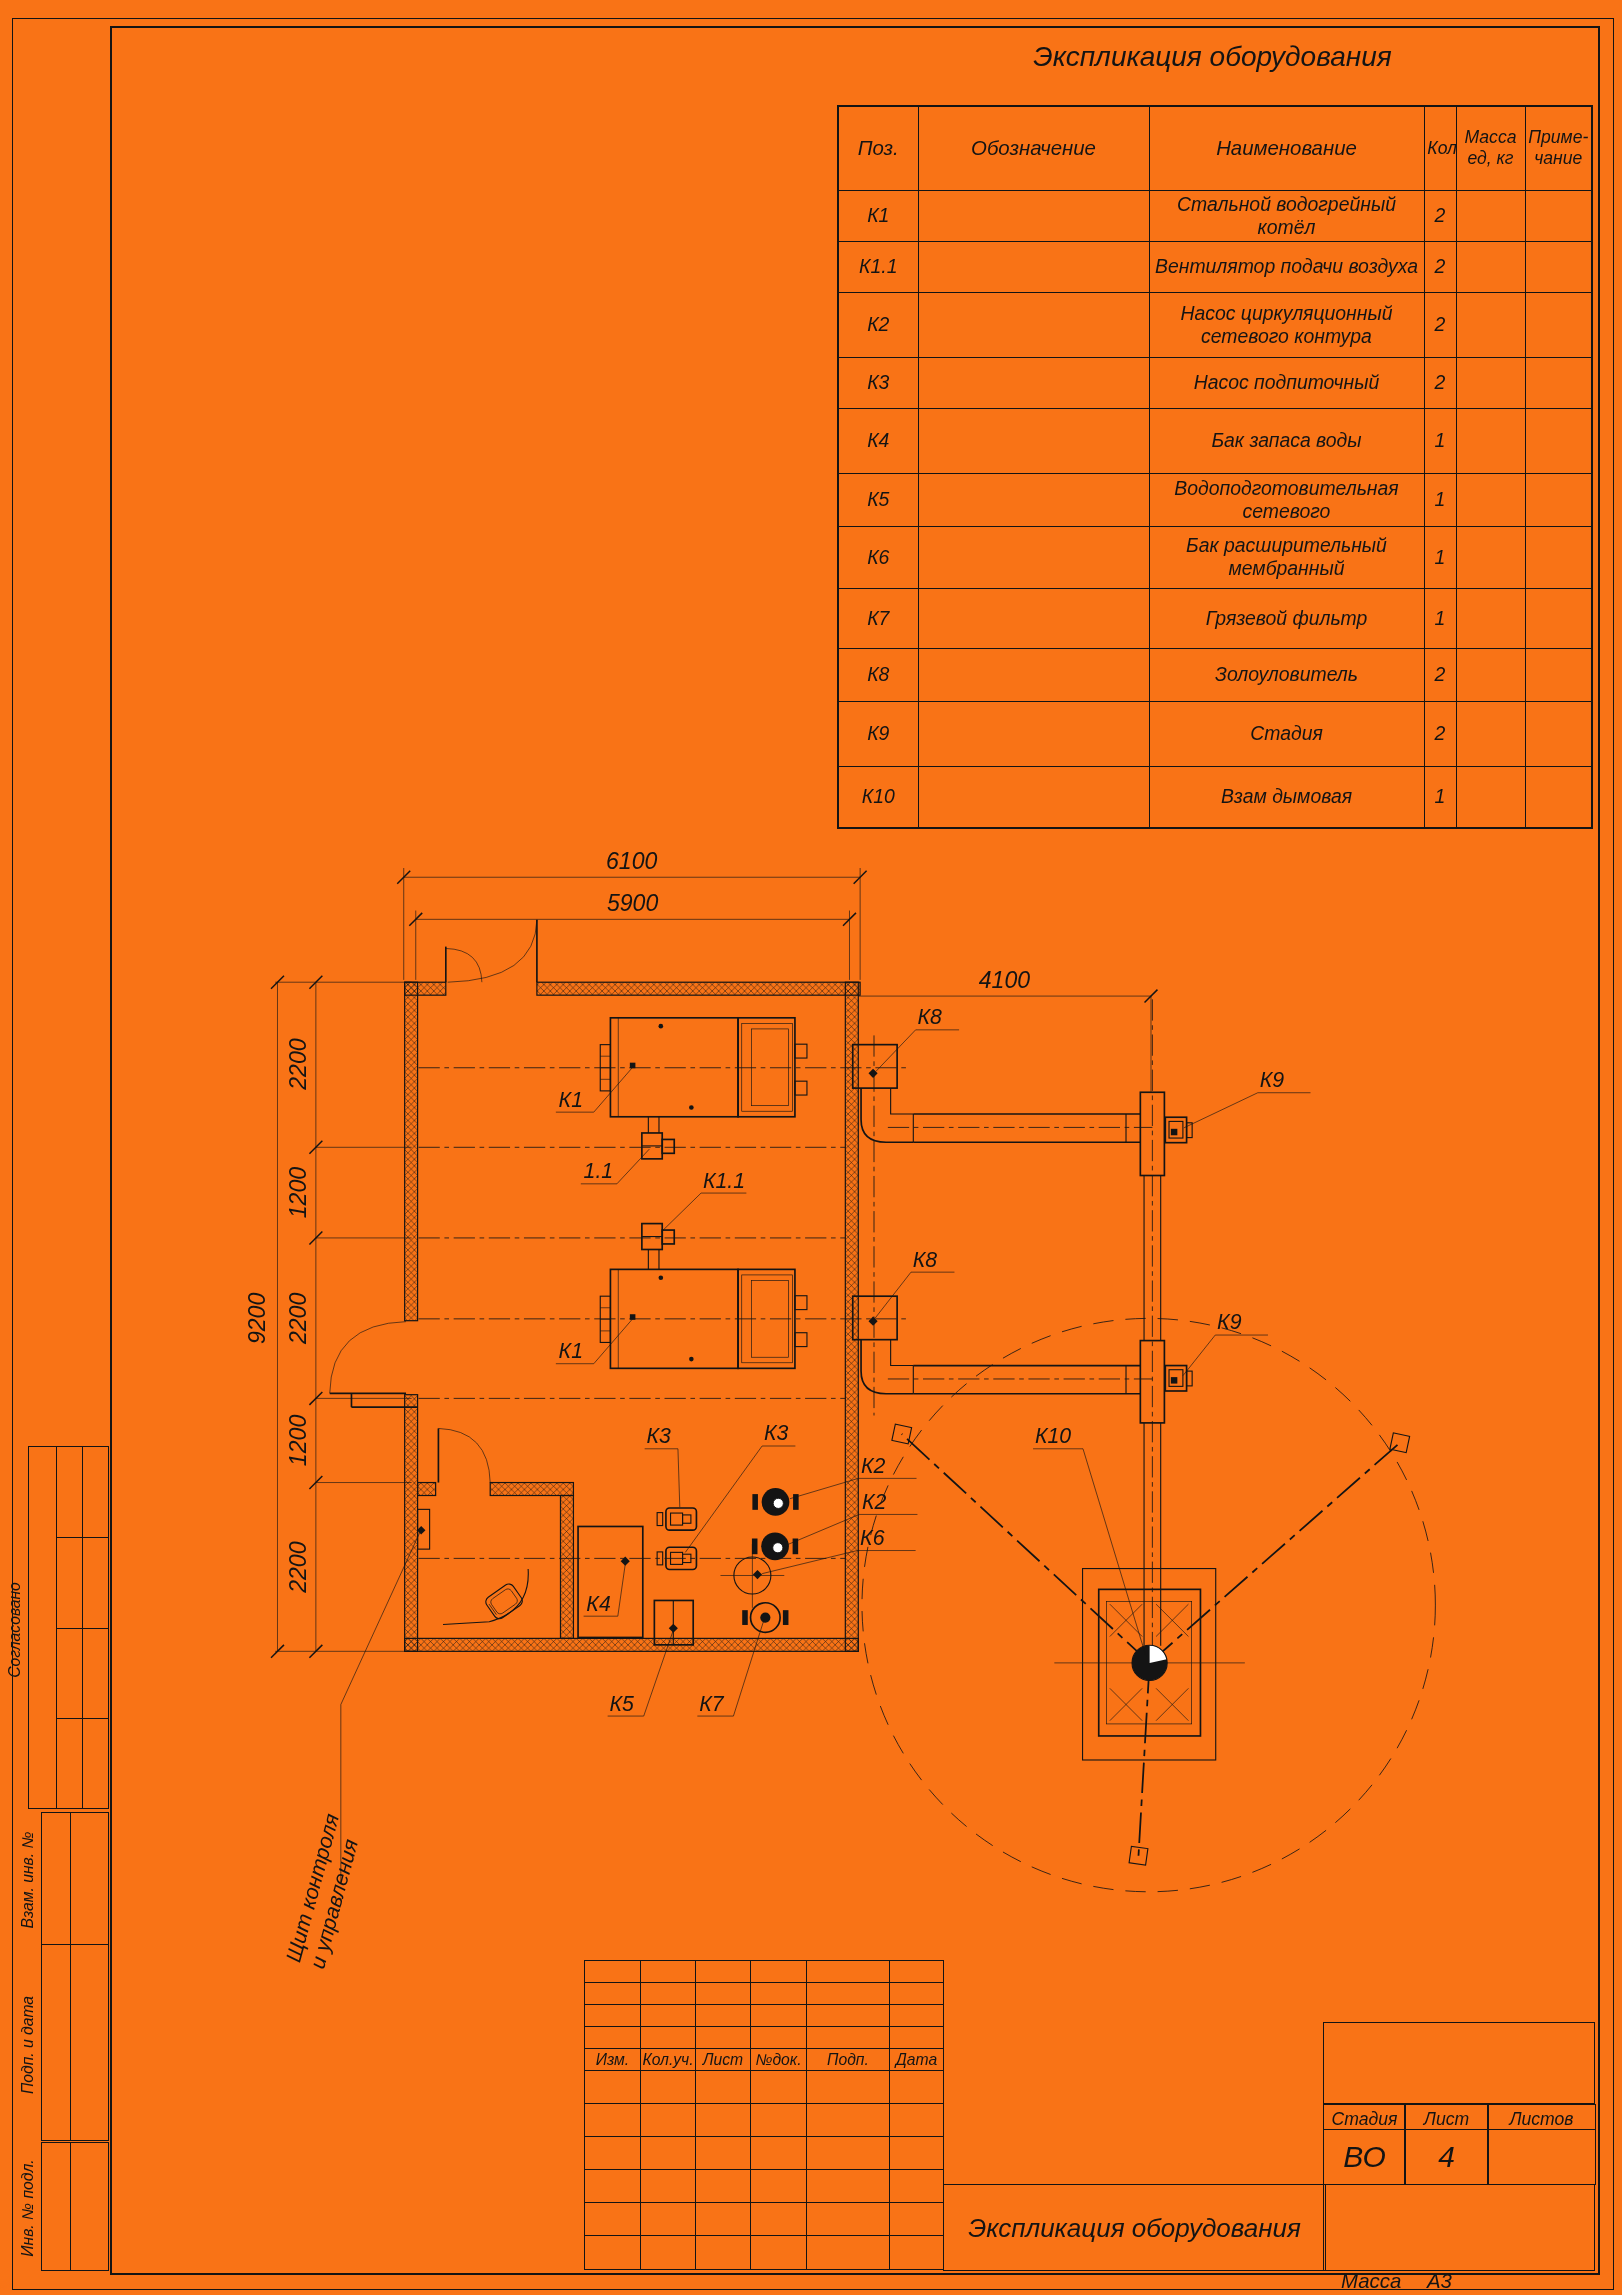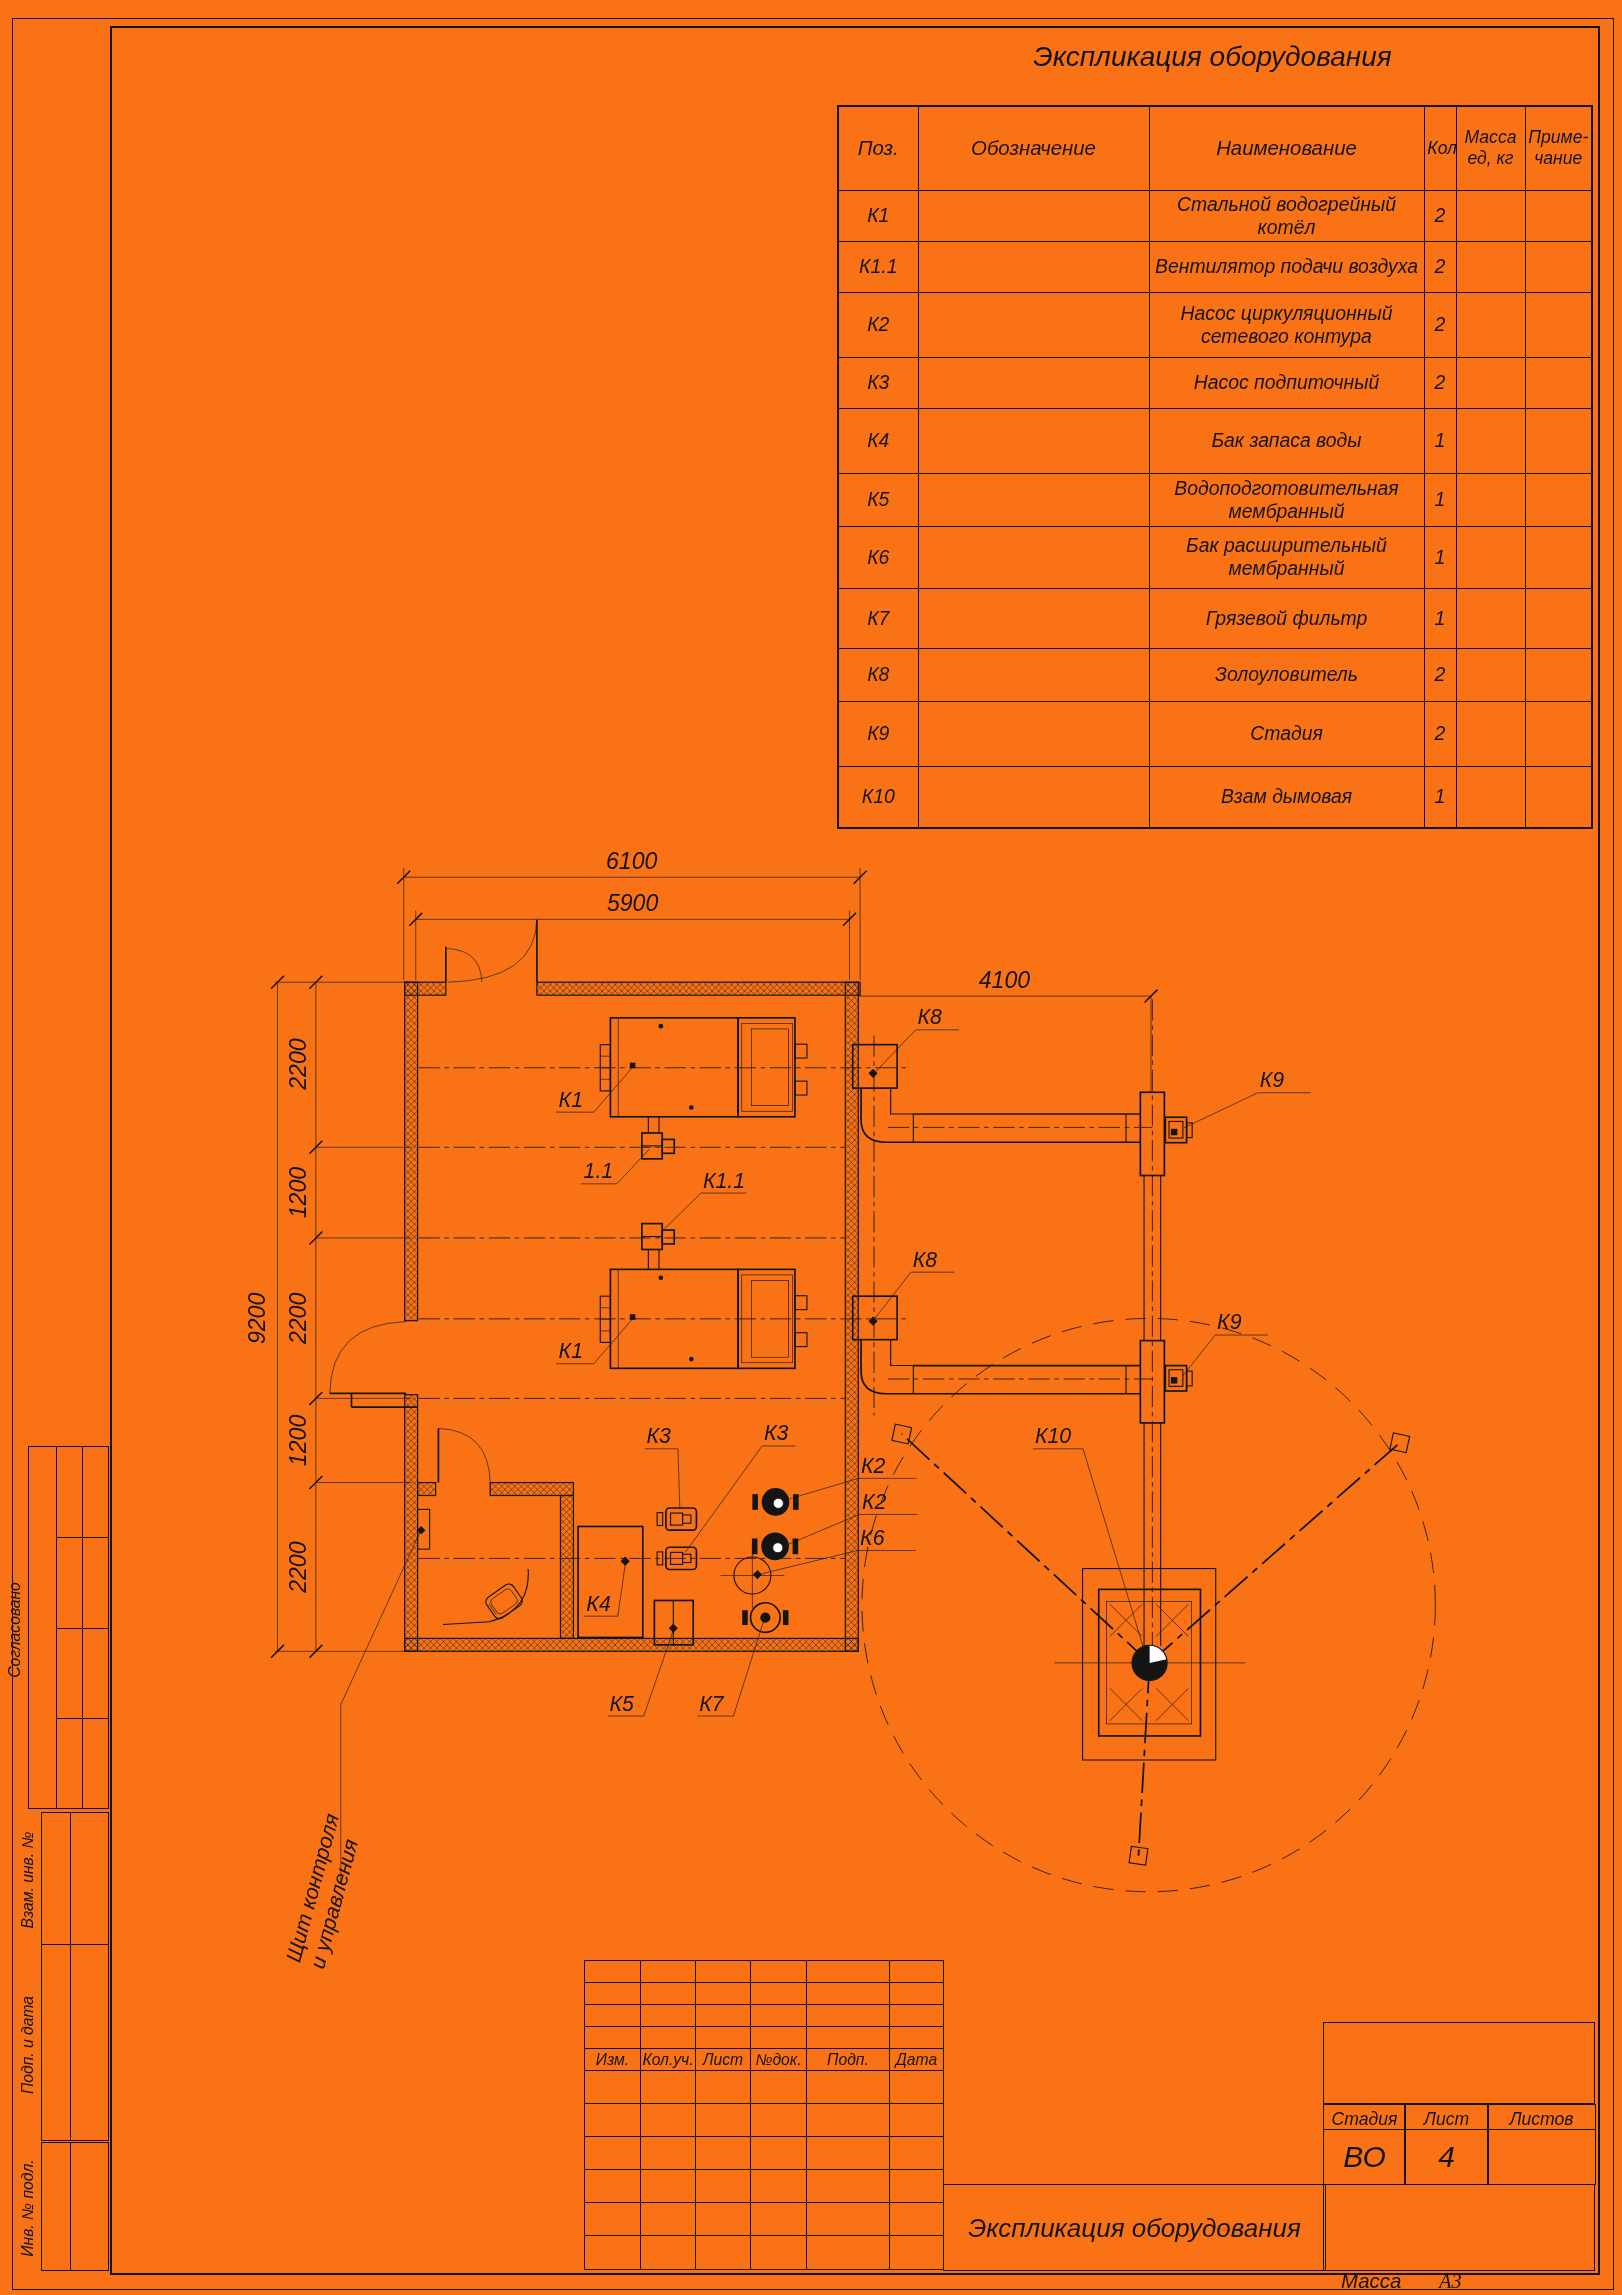--- a/index.html
+++ b/index.html
@@ -112,21 +112,21 @@
           <td>К4</td>
           <td></td>
           <td>Бак запаса воды</td>
           <td>1</td>
           <td></td>
           <td></td>
         </tr>
     <tr style="height:53px">
           <td>К5</td>
           <td></td>
-          <td>Водоподготовительная мембранный</td>
+          <td>Водоподготовительная сетевого</td>
           <td>1</td>
           <td></td>
           <td></td>
         </tr>
     <tr style="height:62px">
           <td>К6</td>
           <td></td>
           <td>Бак расширительный мембранный</td>
           <td>1</td>
           <td></td>
@@ -659,17 +659,17 @@
   <div class="tb-cell" style="left:1487px;top:2129px;width:109px;height:56px;">
     <div class="tb-text" style="top:10.2px;font:italic 30px 'Liberation Sans',sans-serif;"></div>
   </div>
   <div class="tb-cell" style="left:943px;top:2184px;width:383px;height:87px;">
     <div class="tb-text" style="top:28px;font:italic 26px 'Liberation Sans',sans-serif;">Экспликация оборудования</div>
   </div>
   <div class="tb-cell" style="left:1323px;top:2184px;width:272px;height:87px;"></div>
 
   <div class="abs" style="left:1341px;top:2270px;width:241px;font:italic 20.4px 'Liberation Sans',sans-serif;">
     <span>Масса</span>
-    <span style="margin-left:32px;font-family:Liberation Serif, serif;">А3</span>
+    <span style="margin-left:20px;">А3</span>
   </div>
 
 </div>
 
 
 </body></html>

